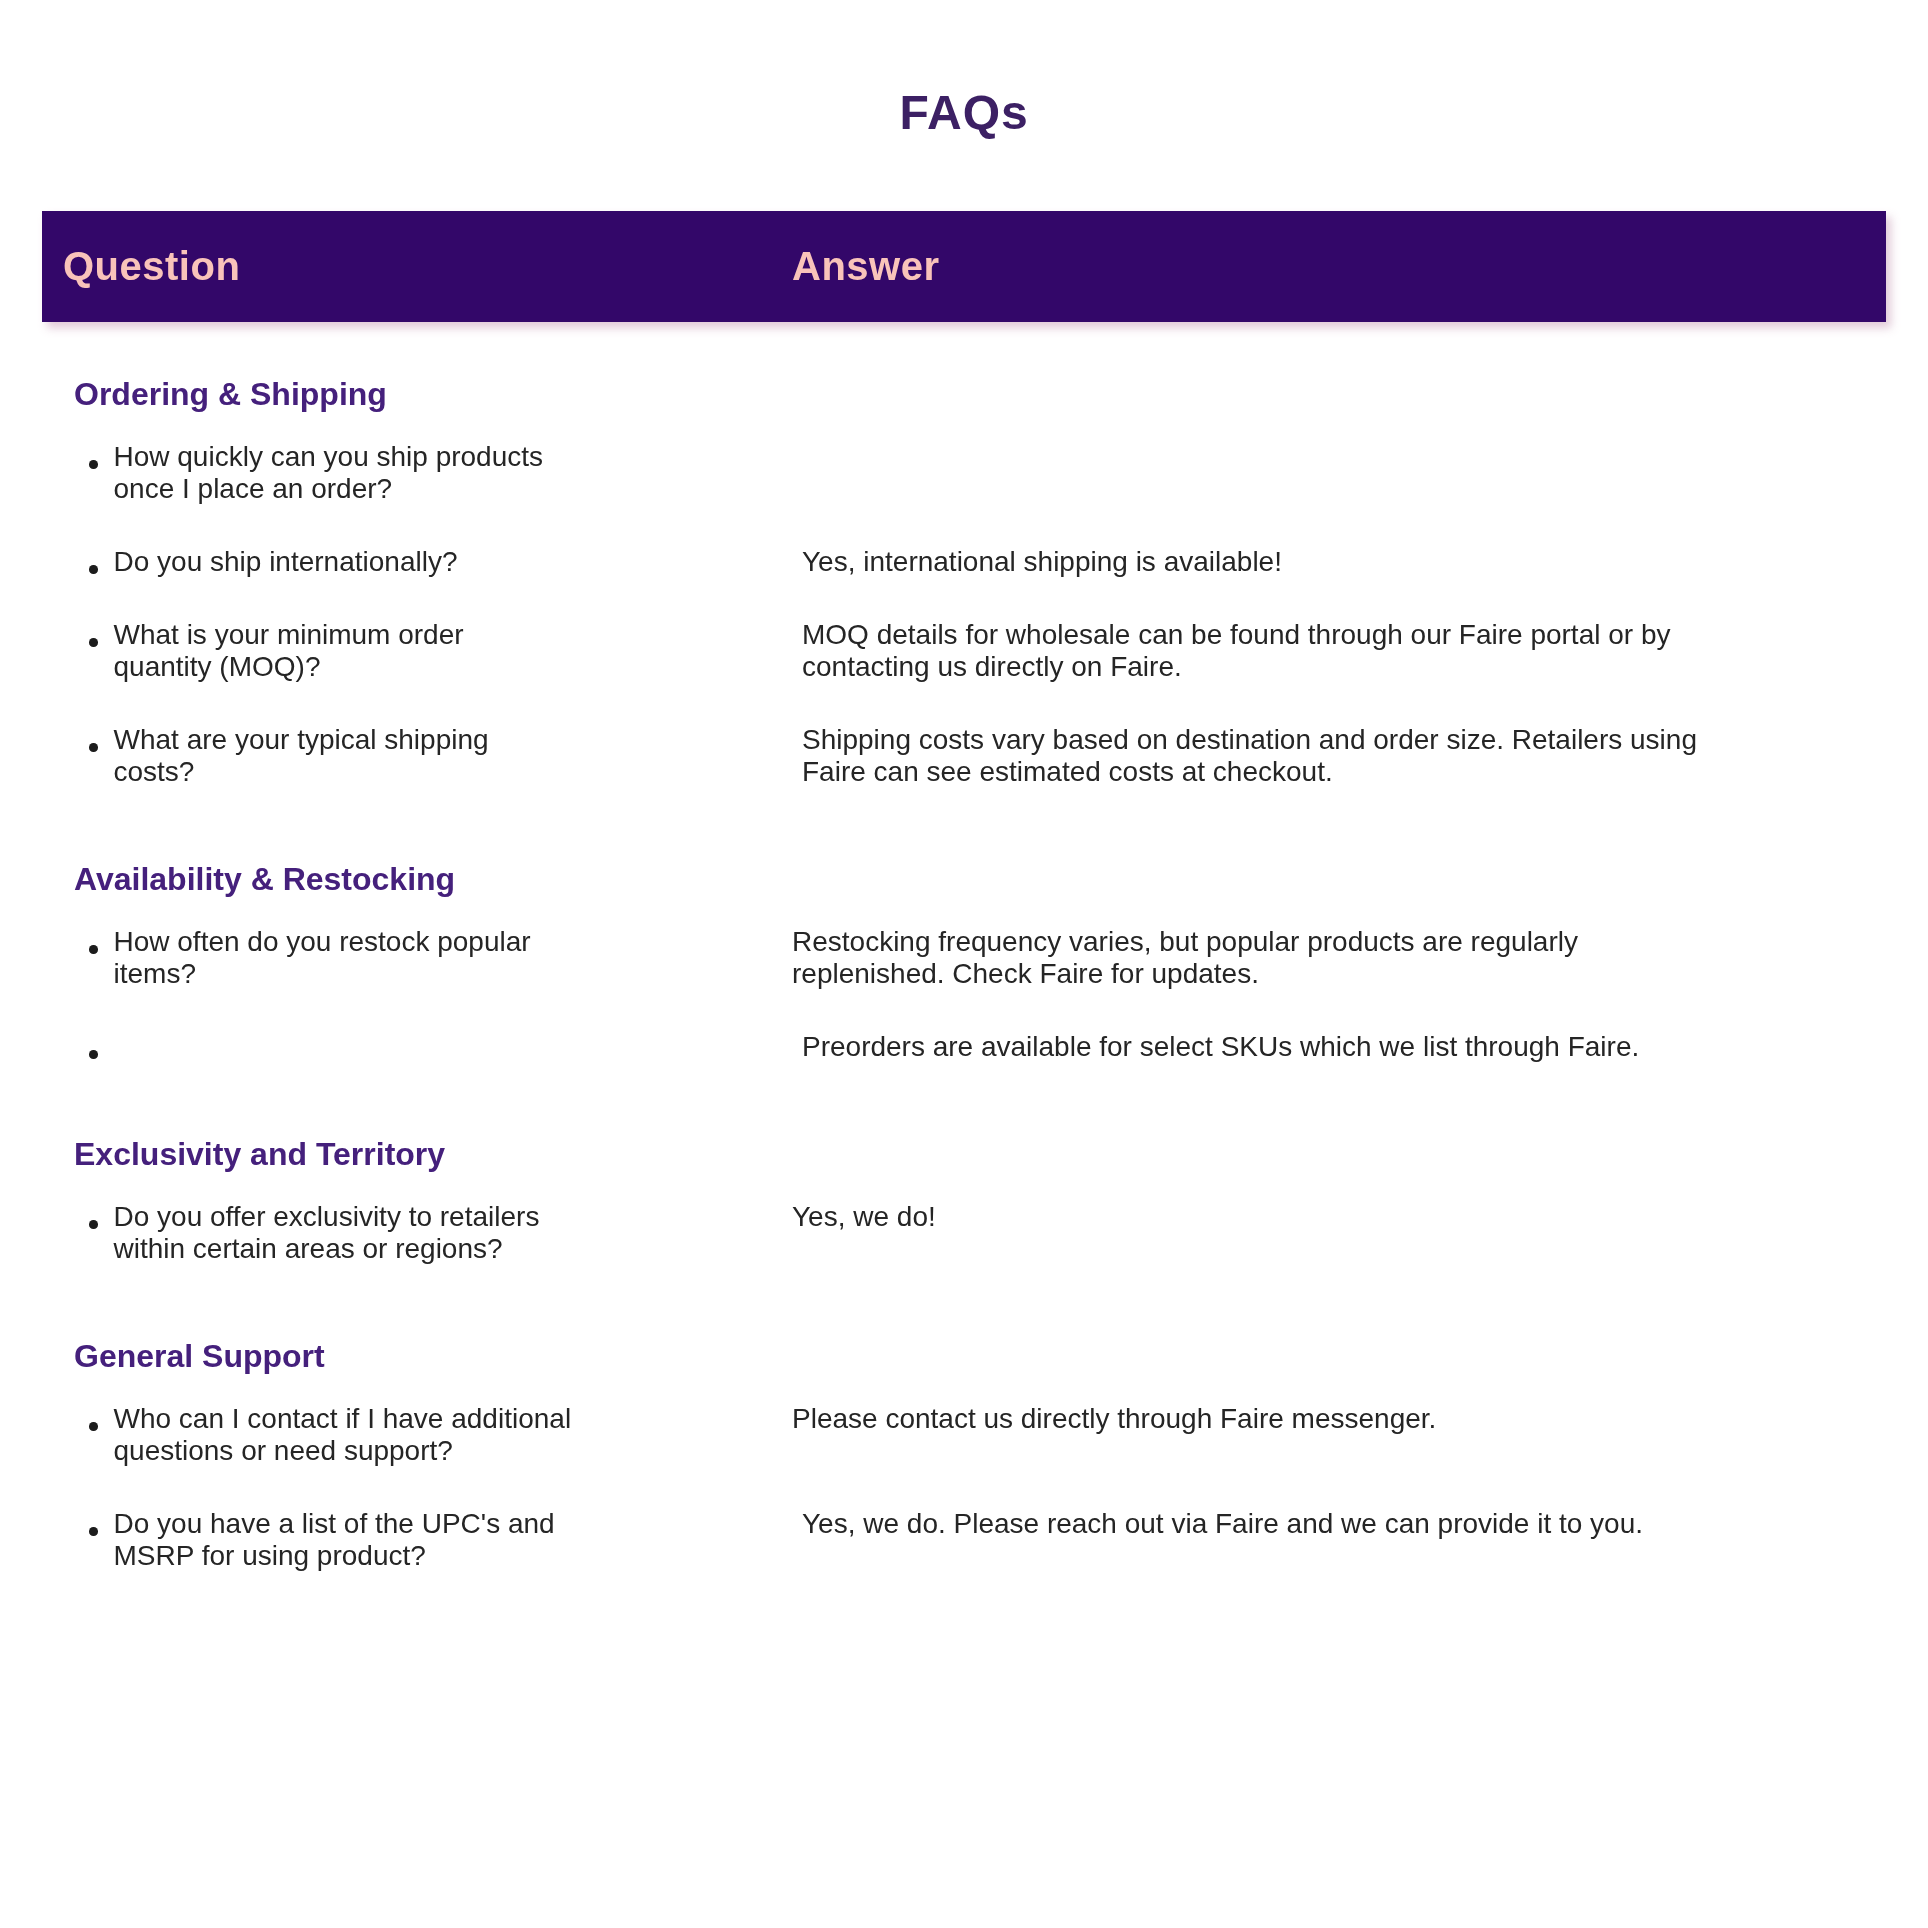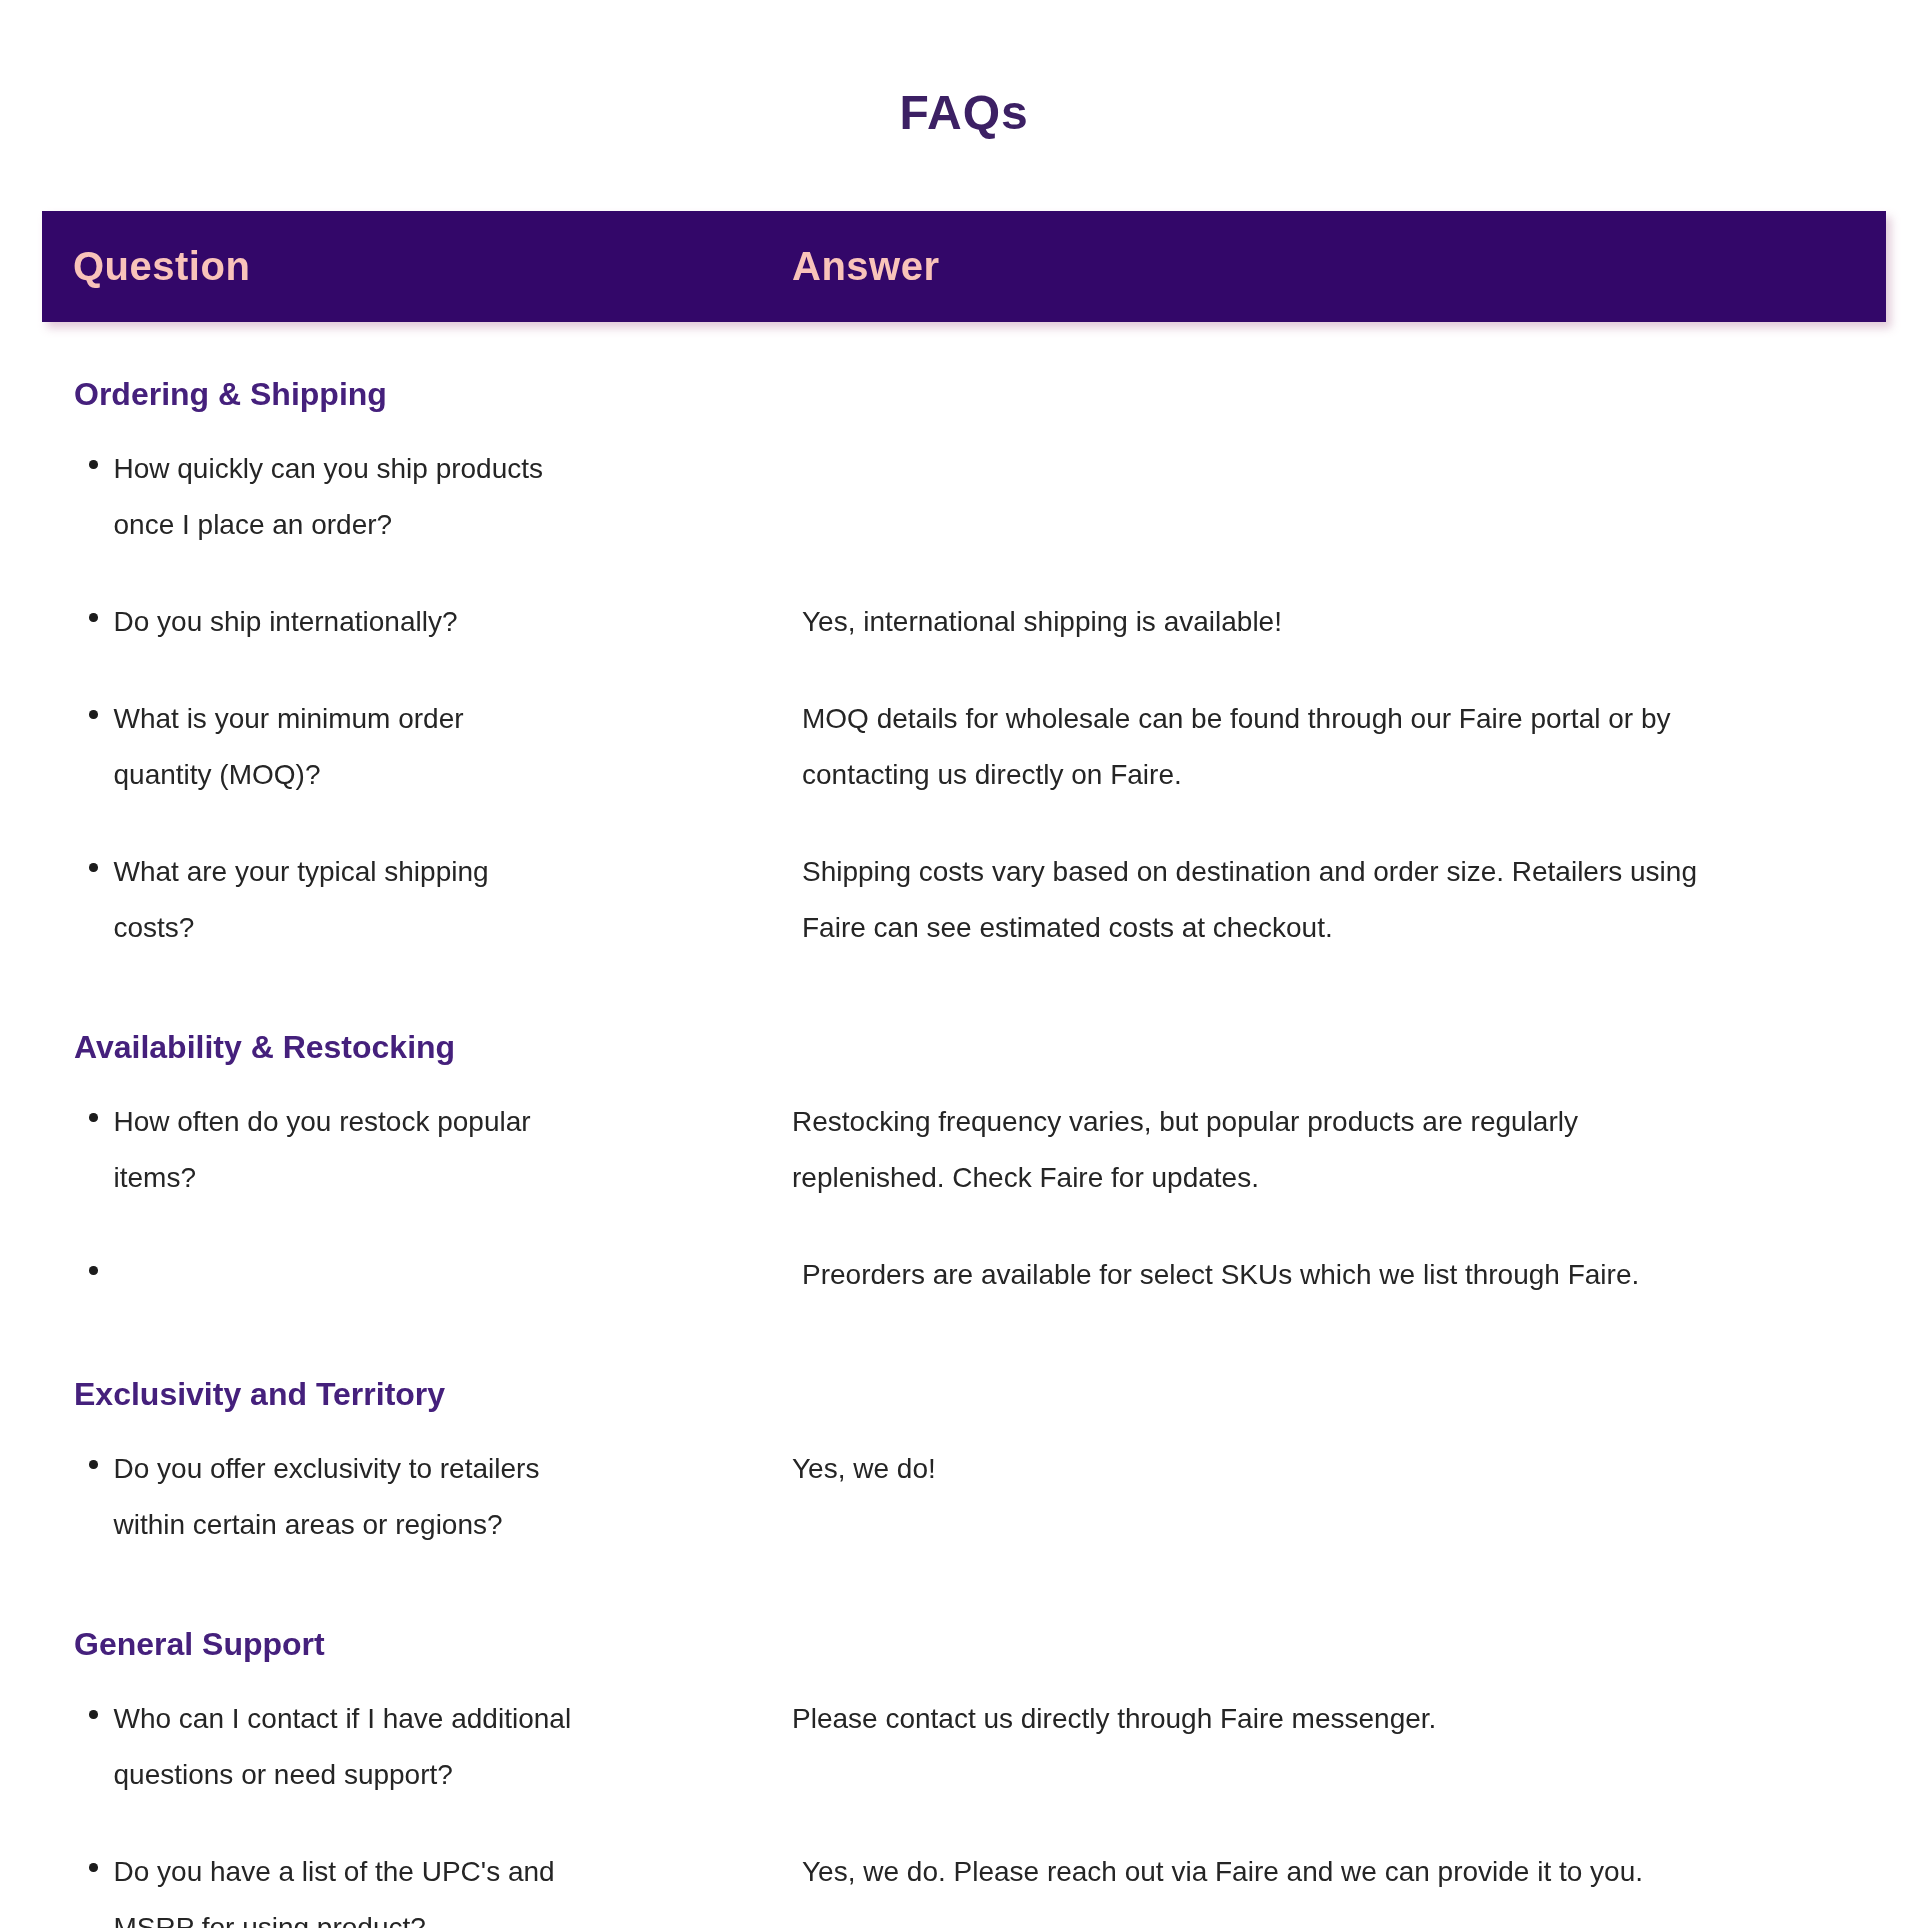--- a/index.html
+++ b/index.html
@@ -35,21 +35,21 @@
     grid-template-columns: 750px 1fr;
     align-items: center;
     box-shadow: 4.7px 5.6px 8.5px rgba(190, 140, 170, 0.45);
   }
   .th {
     color: var(--header_text, #f9c3ba);
     font-size: 40px;
     font-weight: bold;
     letter-spacing: 0.5px;
   }
-  .th.q { padding-left: 31px; }
+  .th.q { padding-left: 21px; }
   .section { margin-top: 53px; }
   .section + .section { margin-top: 72px; }
   .section h2 {
     margin: 0 0 0 32px;
     font-size: 32px;
     line-height: 38px;
     font-weight: bold;
     color: var(--section_heading, #45207c);
   }
   .row {
@@ -69,21 +69,21 @@
     height: 8.5px;
     border-radius: 50%;
     background: #1c1c1c;
     margin-top: 19px;
   }
   .qtext {
     margin-left: 16px;
   }
   .qtext, .acell {
     font-size: 28px;
-    line-height: 56px;
+    line-height: 32px;
     color: var(--body_text, #252525);
     white-space: pre-line;
   }
   .acell {
     padding-right: 22.6px;
   }
 </style>
 </head>
 <body>
 

